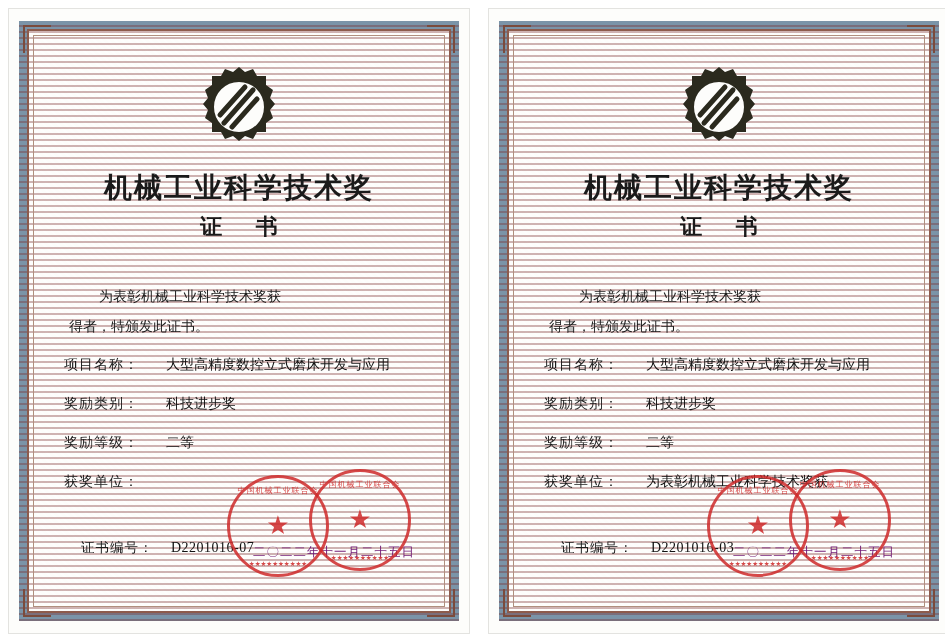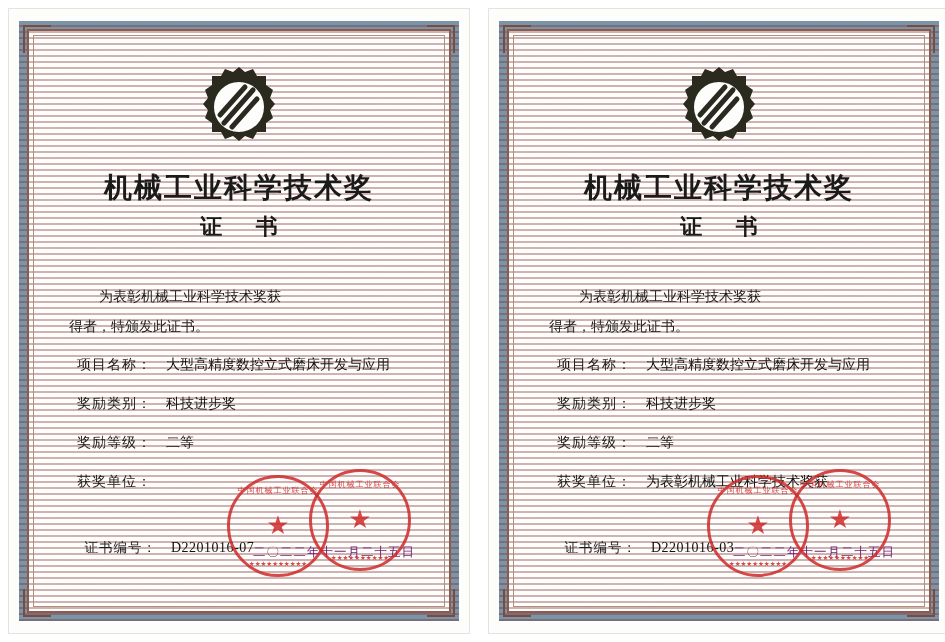--- a/index.html
+++ b/index.html
@@ -124,21 +124,20 @@
     width: 350px;
   }
   .field-row {
     display: flex;
     align-items: baseline;
     margin-bottom: 21px;
     font-size: 14px;
   }
   .field-label {
     width: 88px;
-    text-align: right;
     letter-spacing: 1px;
     color: #1b1b1b;
     flex: none;
   }
   .field-value {
     margin-left: 14px;
     color: #111;
     font-size: 14px;
   }
 

